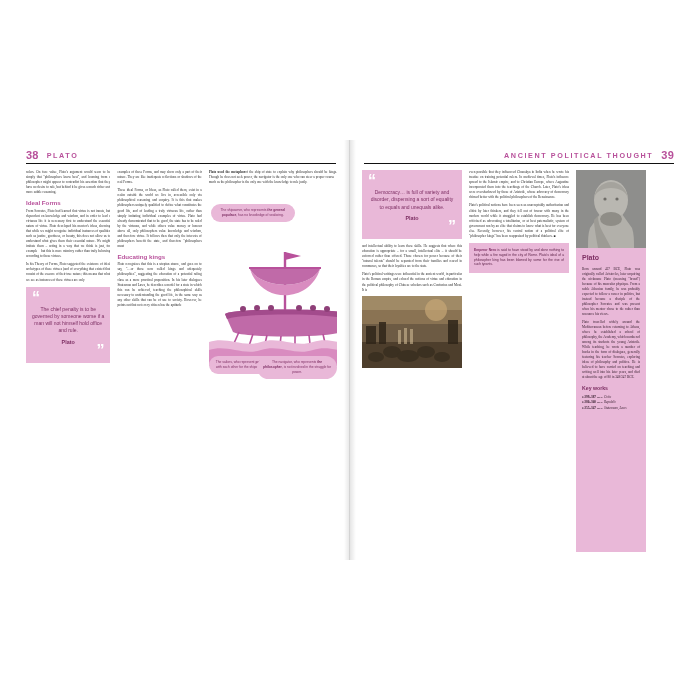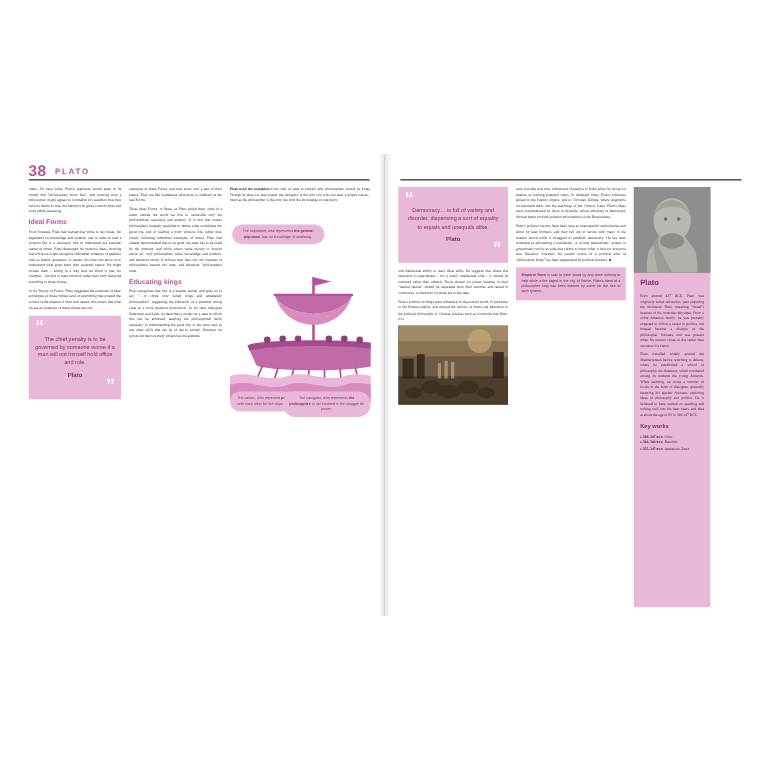--- a/index.html
+++ b/index.html
@@ -51,21 +51,21 @@
   .runhead {
     position: absolute;
     top: 8px;
     height: 14px;
     display: flex;
     align-items: center;
     font-family: "Liberation Sans", sans-serif;
   }
   .runhead .folio {
     font-weight: bold;
-    font-size: 14px;
+    font-size: 11px;
     color: #b8519b;
     letter-spacing: 0.2px;
   }
   .runhead .title {
     font-weight: bold;
     font-size: 7.2px;
     color: #b8519b;
     letter-spacing: 1.6px;
     text-transform: uppercase;
   }
@@ -336,20 +336,24 @@
             </div>
 
           </div>
         </div>
 
       </div>
     </div>
 
     <div class="page right">
 
+      <div class="runhead right">
+        <span class="title">ANCIENT POLITICAL THOUGHT</span>
+        <span class="folio">39</span>
+      </div>
       <div class="rule right"></div>
 
       <div class="cols">
 
         <div class="col">
           <div class="pullquote" style="margin-top:0;">
             <span class="qmark">“</span>
             <div class="qtext">Democracy… is full of variety and disorder, dispensing a sort of equality to equals and unequals alike.</div>
             <div class="qattr">Plato</div>
             <span class="qmark close">”</span>

